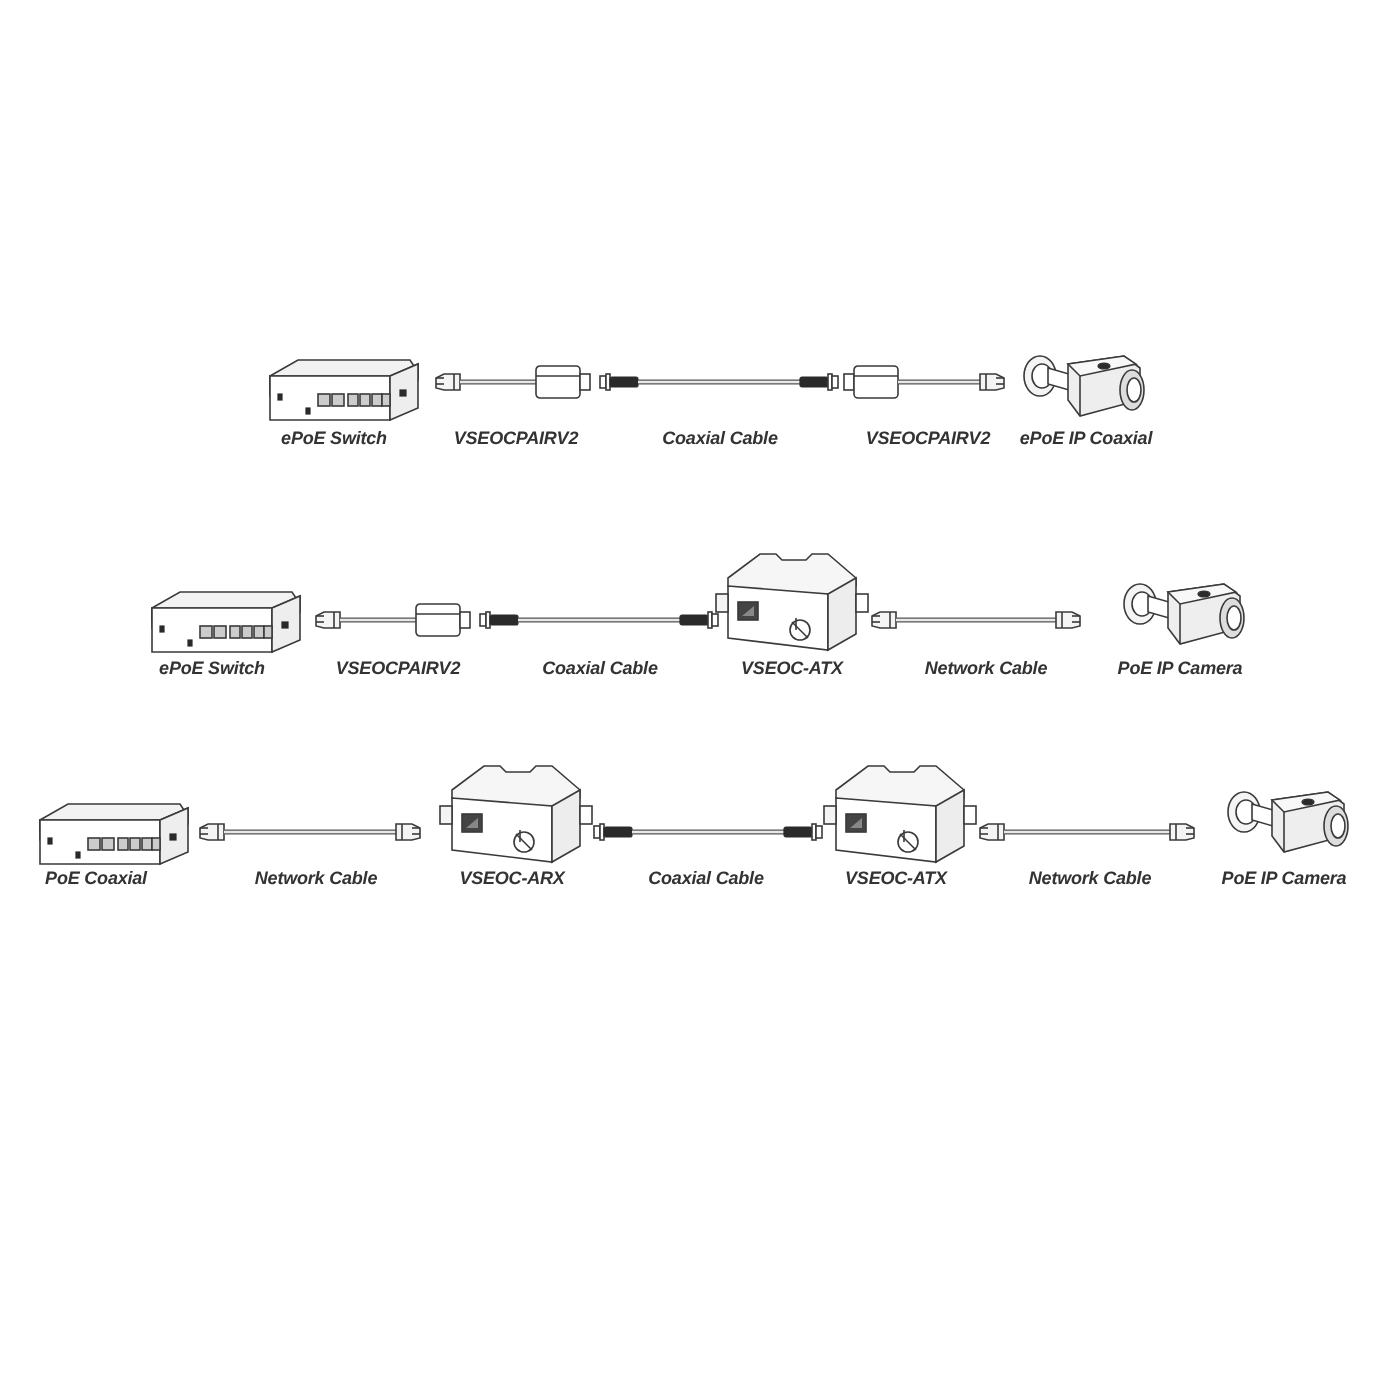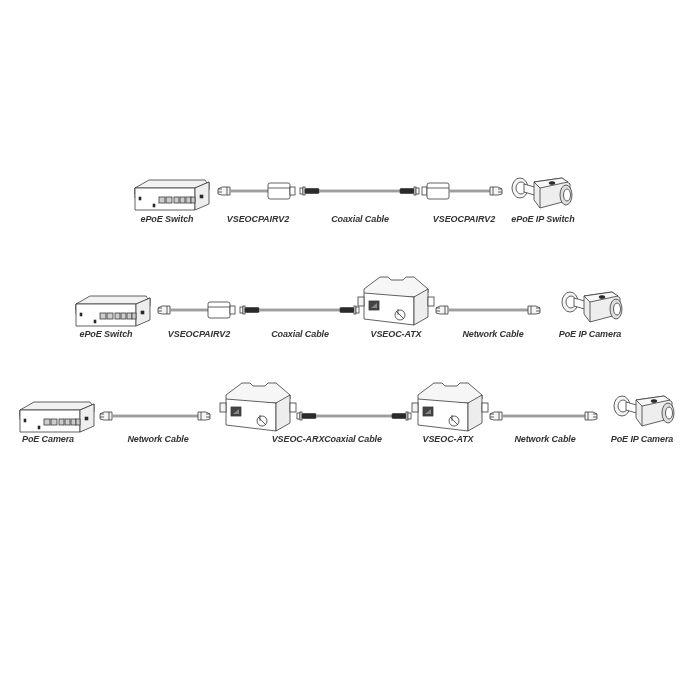--- a/index.html
+++ b/index.html
@@ -160,28 +160,28 @@
     <line class="cablein" x1="502" y1="416" x2="585" y2="416"></line>
     <use href="#rjR" x="585" y="411"></use>
     <use href="#cam" x="612" y="396"></use>
   </g>
 </svg>
 
 <div class="lbl" style="left:167px; top:214px;">ePoE Switch</div>
 <div class="lbl" style="left:258px; top:214px;">VSEOCPAIRV2</div>
 <div class="lbl" style="left:360px; top:214px;">Coaxial Cable</div>
 <div class="lbl" style="left:464px; top:214px;">VSEOCPAIRV2</div>
-<div class="lbl" style="left:543px; top:214px;">ePoE IP Switch</div>
+<div class="lbl" style="left:543px; top:214px;">ePoE IP Coaxial</div>
 
 <div class="lbl" style="left:106px; top:329px;">ePoE Switch</div>
 <div class="lbl" style="left:199px; top:329px;">VSEOCPAIRV2</div>
 <div class="lbl" style="left:300px; top:329px;">Coaxial Cable</div>
 <div class="lbl" style="left:396px; top:329px;">VSEOC-ATX</div>
 <div class="lbl" style="left:493px; top:329px;">Network Cable</div>
 <div class="lbl" style="left:590px; top:329px;">PoE IP Camera</div>
 
-<div class="lbl" style="left:48px; top:434px;">PoE Camera</div>
+<div class="lbl" style="left:48px; top:434px;">PoE Coaxial</div>
 <div class="lbl" style="left:158px; top:434px;">Network Cable</div>
-<div class="lbl" style="left:256px; top:434px;margin-left:42px;">VSEOC-ARX</div>
+<div class="lbl" style="left:256px; top:434px;">VSEOC-ARX</div>
 <div class="lbl" style="left:353px; top:434px;">Coaxial Cable</div>
 <div class="lbl" style="left:448px; top:434px;">VSEOC-ATX</div>
 <div class="lbl" style="left:545px; top:434px;">Network Cable</div>
 <div class="lbl" style="left:642px; top:434px;">PoE IP Camera</div>
 
 </body></html>

